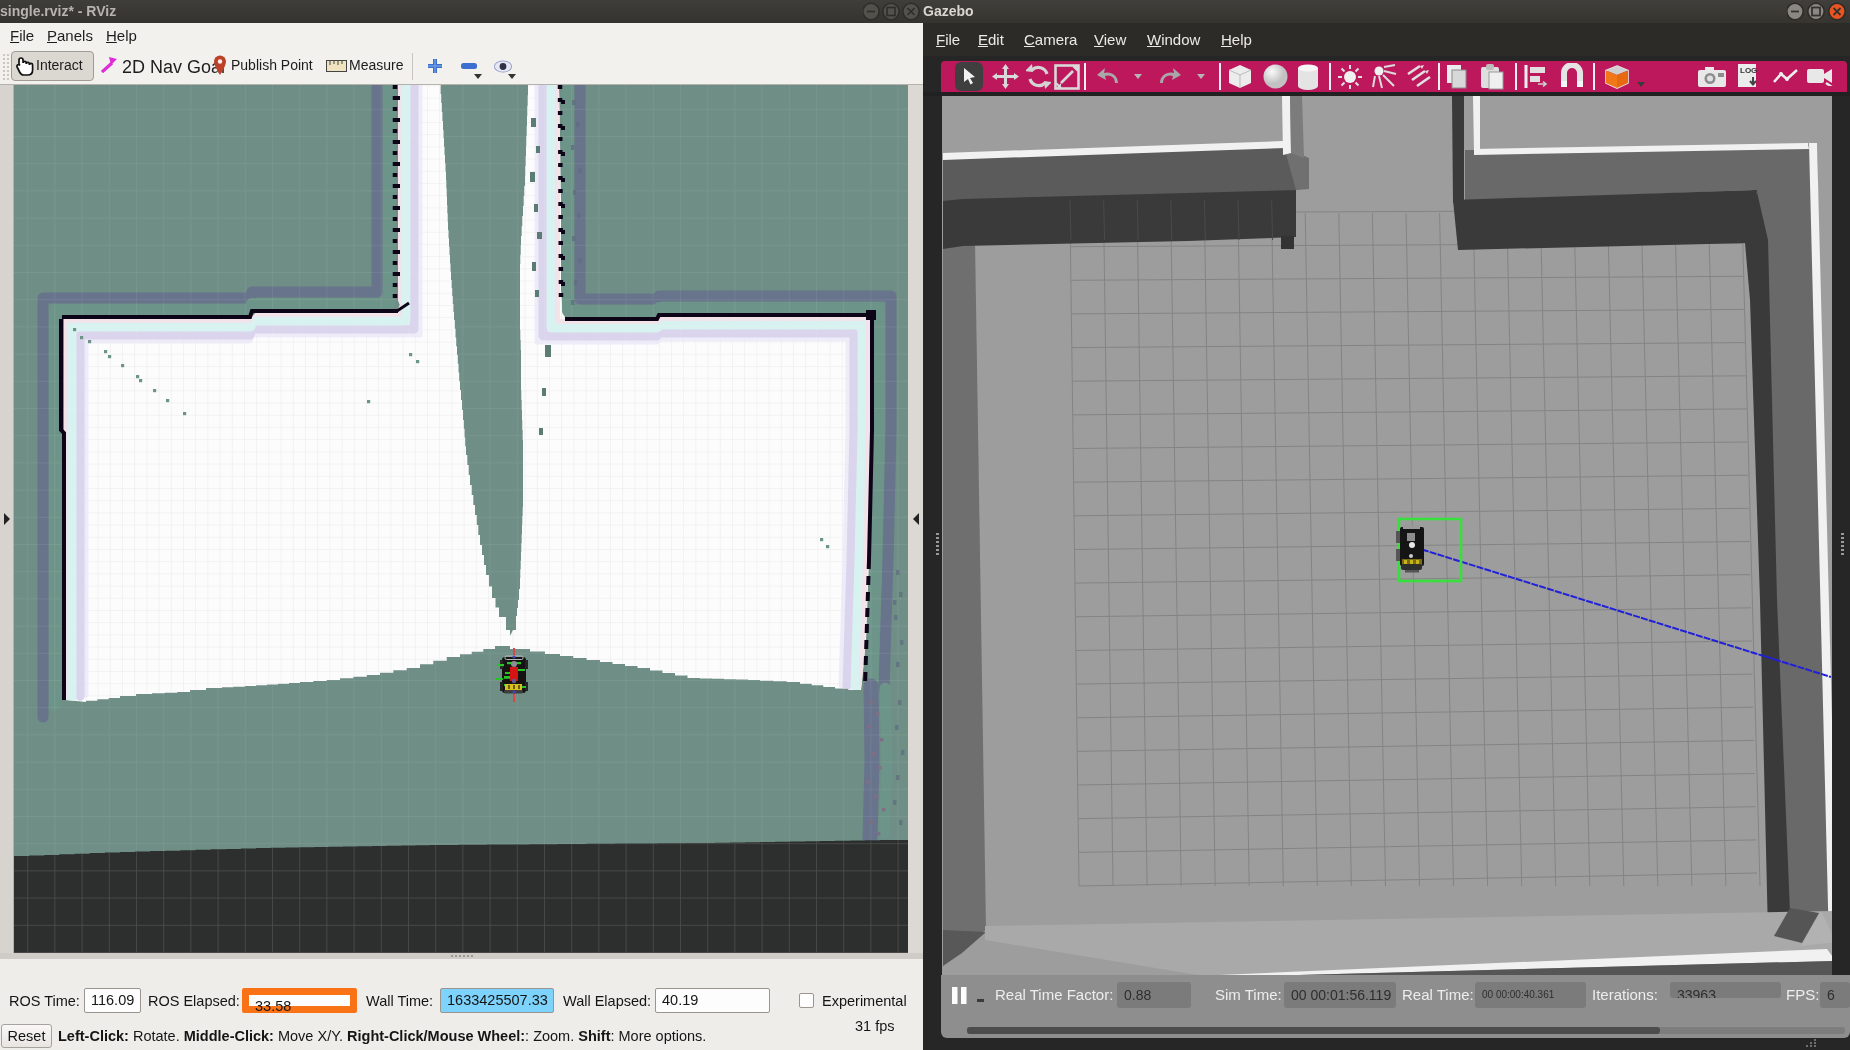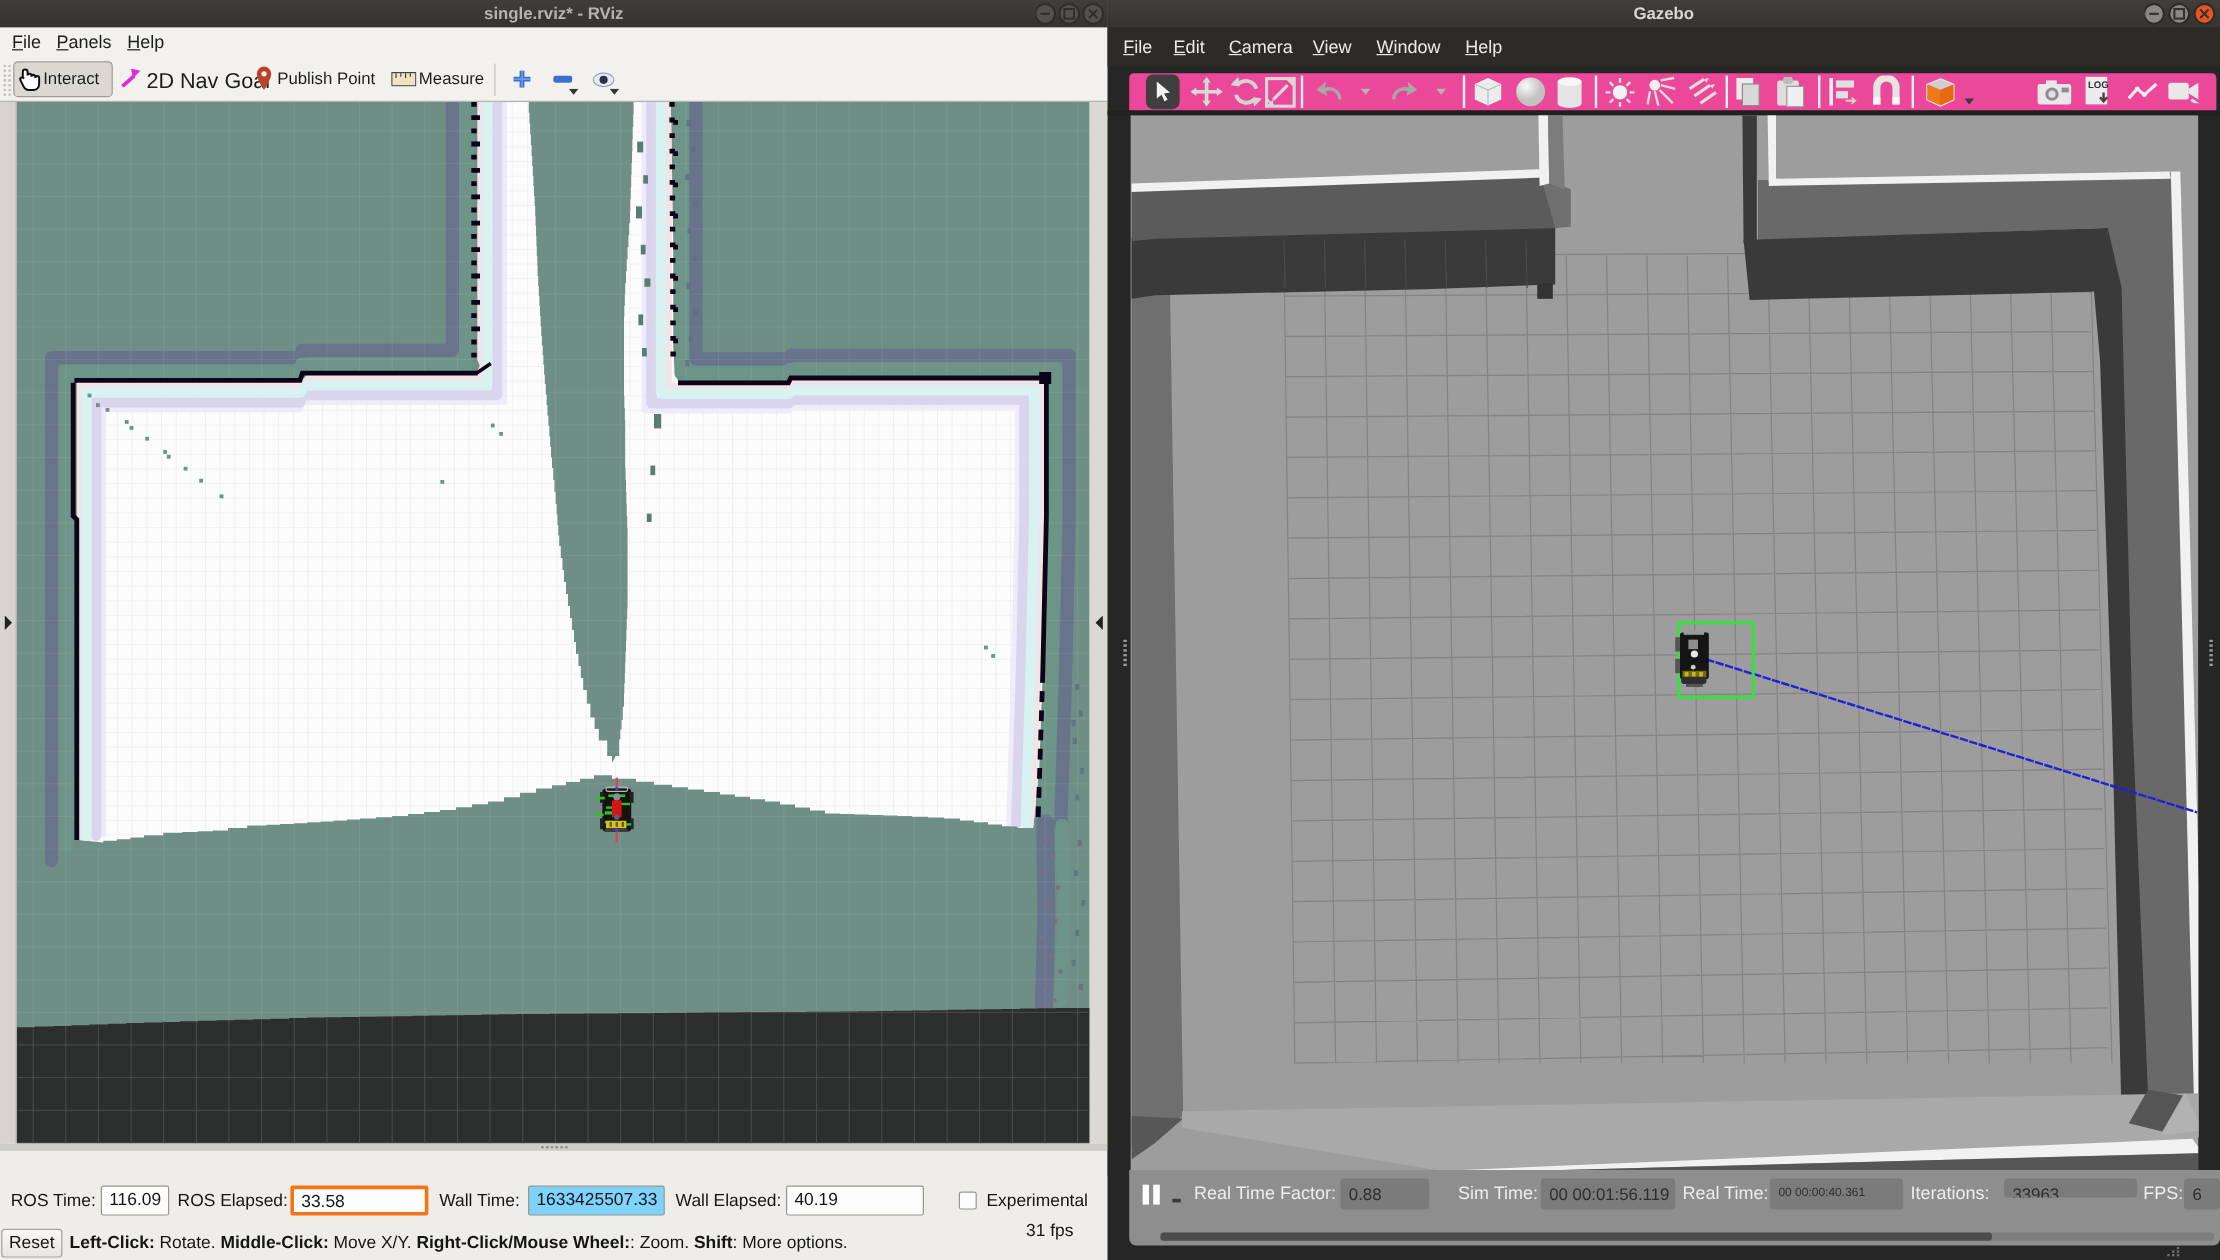--- a/index.html
+++ b/index.html
@@ -1,16 +1,16 @@
 <!DOCTYPE html>
 <html><head><meta charset="utf-8"><style>
 *{margin:0;padding:0;box-sizing:border-box}
 body{width:1850px;height:1050px;overflow:hidden;font-family:"Liberation Sans",sans-serif;background:#262626;position:relative}
 .abs{position:absolute}
-.win-title{height:23px;font-weight:bold;font-size:14px;text-align:center;line-height:23px}
+.win-title{height:23px;font-weight:bold;font-size:14px;line-height:23px}
 .ib{position:absolute;white-space:nowrap}
 </style></head><body>
 
 <div class="abs" style="left:0;top:0;width:923px;height:1050px;background:#efedea">
 
   <div class="abs win-title" style="left:0;top:0;width:923px;background:linear-gradient(#403e3a,#35332f);color:#b7b4b0">single.rviz* - RViz</div>
   <svg class="abs" style="left:863px;top:0" width="65" height="23">
     <g stroke="#2e2d2a" stroke-width="1.6" fill="#53514c">
       <circle cx="8" cy="11.5" r="8.2"></circle>
         <circle cx="28" cy="11.5" r="8.2"></circle>
@@ -254,21 +254,21 @@
         <circle cx="10" cy="2" r="1.1"></circle>
         <circle cx="14" cy="2" r="1.1"></circle>
         <circle cx="18" cy="2" r="1.1"></circle>
         <circle cx="22" cy="2" r="1.1"></circle>
       </g>
     </svg>
   <div class="abs" style="left:0;top:980px;width:923px;height:70px;background:#efedea;font-size:14.5px;color:#151515">
     <span class="ib" style="left:9px;top:13px">ROS Time:</span>
     <div class="abs" style="left:84px;top:8px;width:57px;height:25px;background:#fdfdfd;border:1px solid #9a968f;border-radius:2px;line-height:23px;padding-left:6px">116.09</div>
     <span class="ib" style="left:148px;top:13px">ROS Elapsed:</span>
-    <div class="abs" style="left:242px;top:8px;width:115px;height:25px;background:#fdfdfd;border:3px solid #f97316;border-radius:2px;line-height:23px;padding-left:6px">33.58</div>
+    <div class="abs" style="left:242px;top:8px;width:115px;height:25px;background:#fdfdfd;border:7px solid #f97316;border-radius:2px;line-height:23px;padding-left:6px">33.58</div>
     <span class="ib" style="left:366px;top:13px">Wall Time:</span>
     <div class="abs" style="left:440px;top:8px;width:114px;height:25px;background:#7dd3fc;border:1px solid #9a968f;border-radius:2px;line-height:23px;padding-left:6px">1633425507.33</div>
     <span class="ib" style="left:563px;top:13px">Wall Elapsed:</span>
     <div class="abs" style="left:655px;top:8px;width:115px;height:25px;background:#fdfdfd;border:1px solid #9a968f;border-radius:2px;line-height:23px;padding-left:6px">40.19</div>
     <div class="abs" style="left:799px;top:13px;width:15px;height:15px;background:#fdfdfd;border:1px solid #9a968f;border-radius:2px"></div>
     <span class="ib" style="left:822px;top:13px">Experimental</span>
     <div class="abs" style="left:1px;top:44px;width:51px;height:24px;background:linear-gradient(#f9f8f6,#e8e5e1);border:1px solid #a6a29c;border-radius:3px;text-align:center;line-height:22px">Reset</div>
     <span class="ib" style="left:58px;top:48px"><b>Left-Click:</b> Rotate.  <b>Middle-Click:</b> Move X/Y.  <b>Right-Click/Mouse Wheel:</b>: Zoom.  <b>Shift</b>: More options.</span>
     <span class="ib" style="left:855px;top:38px">31 fps</span>
   </div>
@@ -286,21 +286,21 @@
   </svg>
   <div class="abs" style="left:0;top:23px;width:927px;height:33px;background:#2d2b28;font-size:15px;color:#eceae7;line-height:33px">
     <span style="position:absolute;left:13px"><u>F</u>ile</span>
     <span style="position:absolute;left:55px"><u>E</u>dit</span>
     <span style="position:absolute;left:101px"><u>C</u>amera</span>
     <span style="position:absolute;left:171px"><u>V</u>iew</span>
     <span style="position:absolute;left:224px"><u>W</u>indow</span>
     <span style="position:absolute;left:298px"><u>H</u>elp</span>
   </div>
 
-  <div class="abs" style="left:18px;top:61px;width:906px;height:31px;background:#ec4899;border-radius:4px 4px 0 0">
+  <div class="abs" style="left:18px;top:61px;width:906px;height:31px;background:#be185d;border-radius:4px 4px 0 0">
   <div class="abs" style="left:14px;top:1px;width:28px;height:29px;background:#3f3f3f;border-radius:6px"></div>
       <svg class="abs" style="left:21px;top:6px" width="16" height="18">
         <path d="M2,1 L13,10 L8,11 L11,16 L8.5,17.5 L6,12 L2,15 z" fill="#f2f2f2"></path>
       </svg>
       <svg class="abs" style="left:51px;top:3px" width="27" height="25">
         <g fill="#d8d8d8">
           <path d="M13.5,0 L17,5 H10 z"></path>
           <path d="M13.5,25 L10,20 H17 z"></path>
           <path d="M0,12.5 L5,9 V16 z"></path>
           <path d="M27,12.5 L22,9 V16 z"></path>

